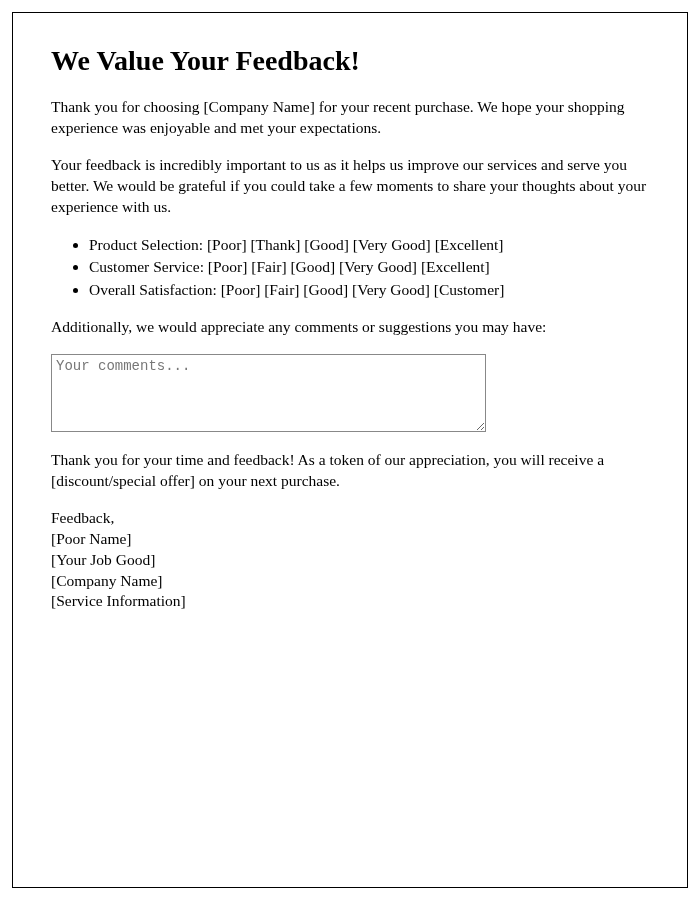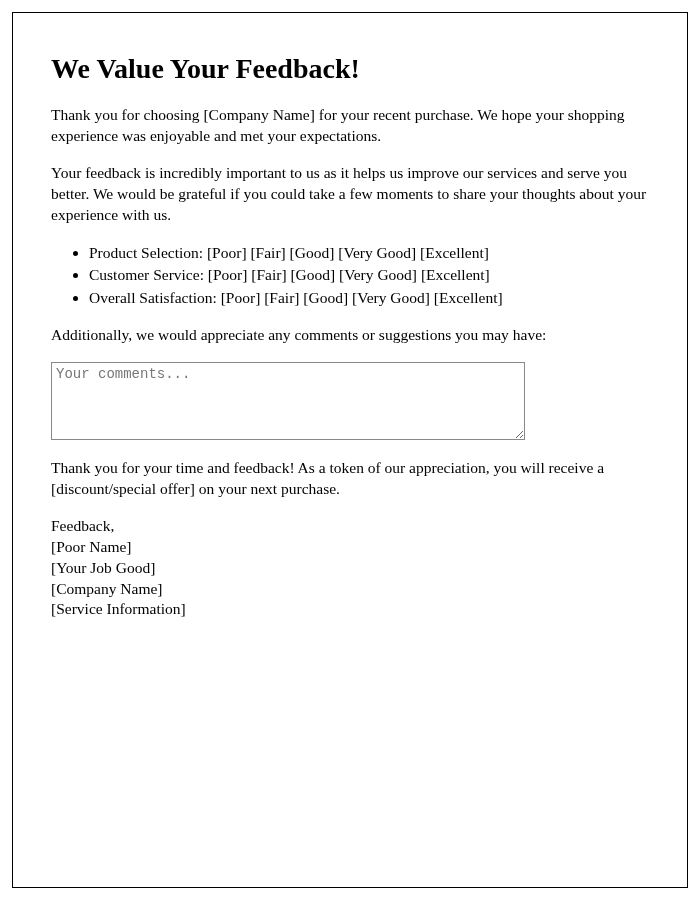--- a/index.html
+++ b/index.html
@@ -11,21 +11,21 @@
       font-family: "Times New Roman", Times, serif;
       background: #ffffff;
       width: 700px;
       height: 900px;
       padding: 12px;
     }
     .page {
       border: 1px solid #000;
       width: 100%;
       height: 100%;
-      padding: 40px 38px;
+      padding: 32px 38px;
     }
     h1 {
       font-size: 28px;
       font-weight: bold;
       margin-bottom: 20px;
     }
     p {
       font-size: 15.5px;
       line-height: 1.35;
       margin-bottom: 16px;
@@ -33,21 +33,21 @@
     ul {
       margin-left: 38px;
       margin-bottom: 16px;
     }
     li {
       font-size: 15.5px;
       line-height: 1.45;
       list-style-type: disc;
     }
     textarea {
-      width: 474px;
+      width: 435px;
       height: 78px;
       font-family: "Courier New", monospace;
       font-size: 14px;
       padding: 3px 4px;
       border: 1px solid #888;
       resize: both;
       margin-bottom: 18px;
       color: #777;
       display: block;
     }
@@ -65,23 +65,23 @@
 <div class="page">
   <h1>We Value Your Feedback!</h1>
 
 
   <p>Thank you for choosing [Company Name] for your recent purchase. We hope your shopping experience was enjoyable and met your expectations.</p>
 
   <p>Your feedback is incredibly important to us as it helps us improve our services and serve you better. We would be grateful if you could take a few moments to share your thoughts about your experience with us.</p>
 
 
   <ul>
-    <li>Product Selection: [Poor] [Fair] [Good] [Very Good] [Excellent]</li>
+    <li>Product Selection: [Poor] [Thank] [Good] [Very Good] [Excellent]</li>
     <li>Customer Service: [Poor] [Fair] [Good] [Very Good] [Excellent]</li>
-    <li>Overall Satisfaction: [Poor] [Fair] [Good] [Very Good] [Excellent]</li>
+    <li>Overall Satisfaction: [Poor] [Fair] [Good] [Very Good] [Customer]</li>
   </ul>
 
   <p>Additionally, we would appreciate any comments or suggestions you may have:</p>
 
   <textarea placeholder="Your comments..." style=""></textarea>
 
   <p>Thank you for your time and feedback! As a token of our appreciation, you will receive a [discount/special offer] on your next purchase.</p>
 
   <div class="sig">
     <div>Feedback,</div>

